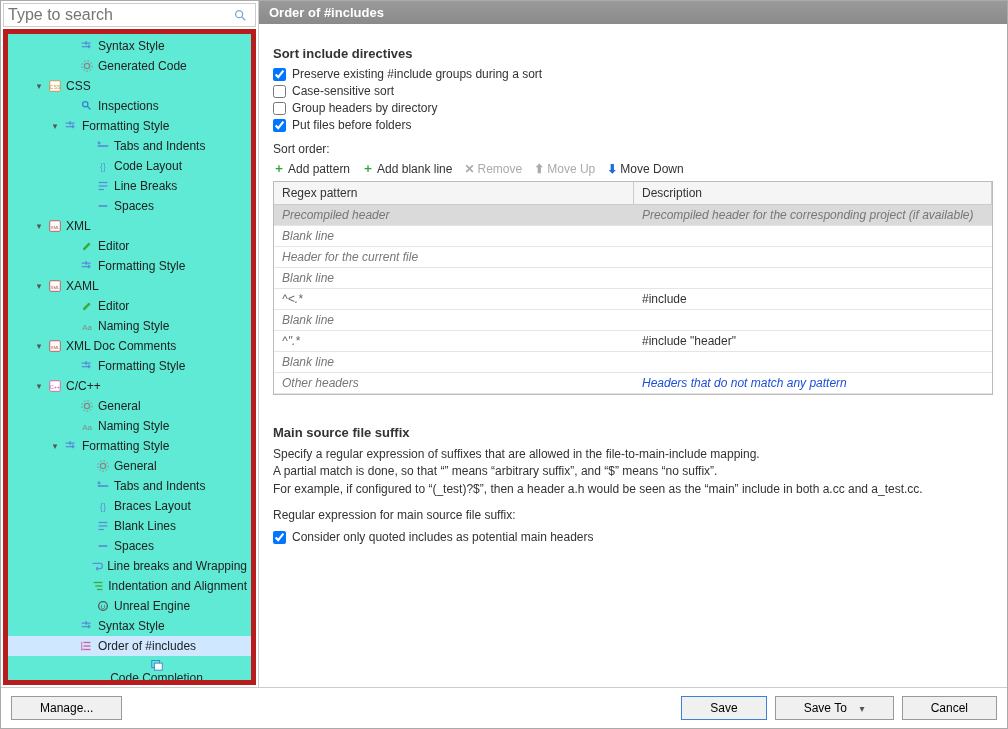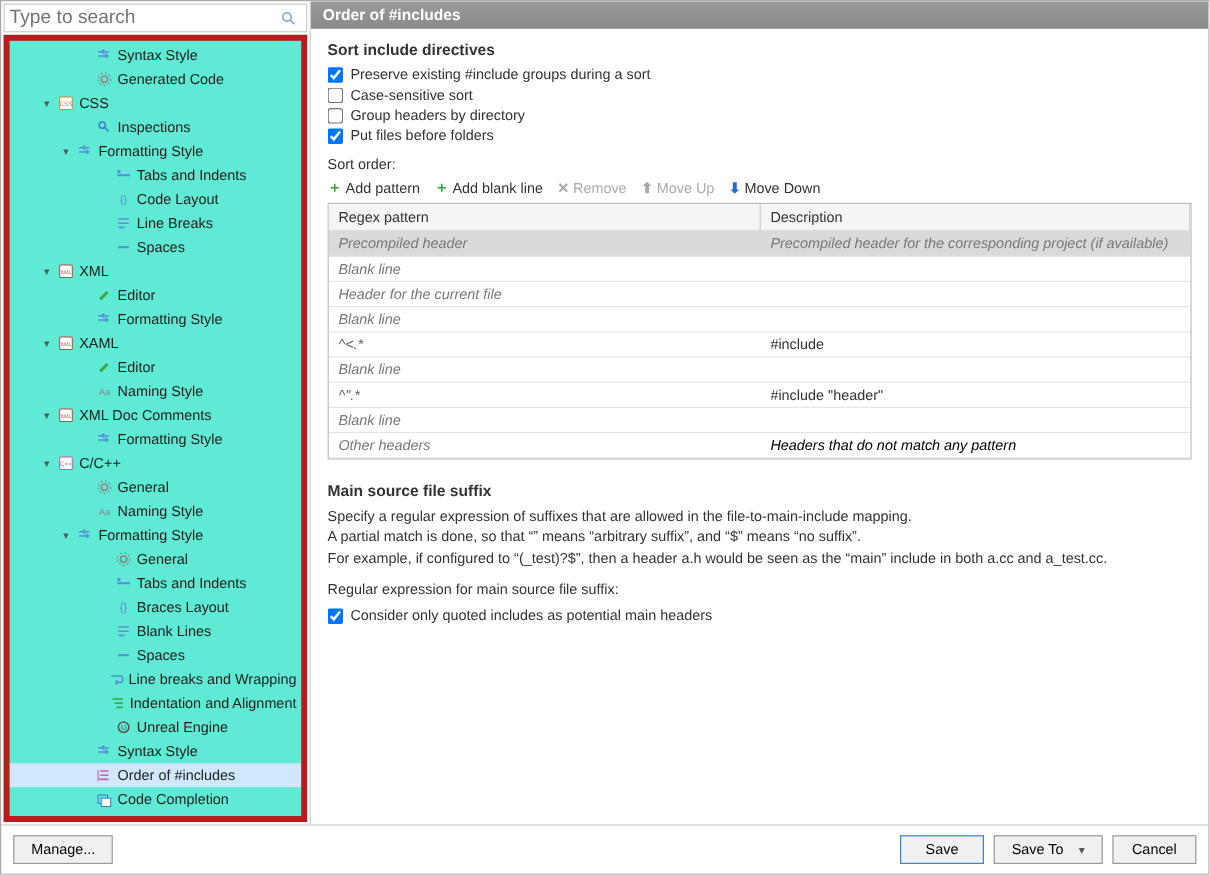--- a/index.html
+++ b/index.html
@@ -12,21 +12,21 @@
 .tree-wrap { flex: 1; overflow-y: auto; padding: 2px 0; border: 5px solid #b91c1c; margin: 0 2px 2px 2px; background: #5eead4; }
 .tree-node { display: flex; align-items: center; padding: 1px 4px 1px 0; white-space: nowrap; height: 20px; }
 .tree-node.selected { background: #cfe8ff; }
 .caret { width: 10px; display: inline-block; font-size: 9px; color: #555; text-align: center; }
 .caret.none { visibility: hidden; }
 .ticon { width: 16px; height: 16px; display: inline-flex; align-items: center; justify-content: center; margin: 0 3px; font-size: 10px; color: #6a6a6a; }
 .tree-label { font-size: 12px; color: #222; }
 .right-panel { flex: 1; display: flex; flex-direction: column; overflow: hidden; }
 .title-bar { background: linear-gradient(#9a9a9a,#8a8a8a); color: #fff; font-weight: 600; font-size: 13px; padding: 4px 10px; }
 .content { padding: 10px 14px; overflow-y: auto; flex: 1; }
-.section-title { font-weight: 600; font-size: 13px; margin-bottom: 6px; }
+.section-title { font-weight: 600; font-size: 13px; margin-bottom: 6px; margin-top: 12px; }
 .checkbox-row { display: flex; align-items: center; margin: 3px 0; }
 .checkbox-row input { margin-right: 6px; }
 .label-plain { margin-top: 10px; margin-bottom: 4px; }
 .toolbar { display: flex; align-items: center; gap: 12px; margin: 4px 0 4px 0; }
 .tool-btn { display: flex; align-items: center; gap: 3px; cursor: pointer; }
 .tool-btn.disabled { color: #aaa; }
 .plus-ic { color: #2fa52f; font-weight: bold; }
 .x-ic { color: #aaa; font-weight: bold; }
 .up-ic { color: #aaa; font-weight: bold; }
 .down-ic { color: #1e6bdc; font-weight: bold; }
@@ -38,21 +38,21 @@
 .grid-row div { padding: 3px 8px; font-size: 12px; }
 .grid-row .col-r { font-style: italic; color: #666; }
 .grid-row.ital div { font-style: italic; color: #777; }
 .col-r { width: 360px; }
 .col-d { flex: 1; }
 .desc-text { font-size: 12px; color: #333; line-height: 1.45; margin-bottom: 10px; }
 .inline-field { display: flex; align-items: center; gap: 6px; margin-bottom: 8px; }
 .inline-field input[type=text] { flex: 1; border: 1px solid #bbb; padding: 2px 4px; font-size: 12px; }
 .footer { display: flex; align-items: center; padding: 8px 10px; border-top: 1px solid #ccc; }
 .footer .spacer { flex: 1; }
-.btn { min-width: 70px; padding: 4px 14px; border: 1px solid #999; background: #f0f0f0; font-size: 12px; cursor: pointer; }
+.btn { min-width: 70px; padding: 4px 28px; border: 1px solid #999; background: #f0f0f0; font-size: 12px; cursor: pointer; }
 .btn.primary { border: 1px solid #3b82d4; }
 .btn.dropdown::after { content: " \25BE"; font-size: 10px; color: #555; margin-left: 10px; }
 .btn + .btn { margin-left: 8px; }
 svg.ic { width: 14px; height: 14px; }
 .ic-search { color:#6a6a6a; }
 </style>
 </head>
 <body>
 
 <div class="container">
@@ -381,21 +381,21 @@
             <span class="ticon">
               <svg class="ic" viewBox="0 0 16 16">
                 <line x1="4" y1="4" x2="12" y2="4" stroke="#d05aa5" stroke-width="1.5"></line>
                 <line x1="4" y1="8" x2="12" y2="8" stroke="#d05aa5" stroke-width="1.5"></line>
                 <line x1="4" y1="12" x2="12" y2="12" stroke="#d05aa5" stroke-width="1.5"></line>
                 <path d="M2 3 L2 13 L4 11" fill="none" stroke="#d05aa5"></path>
               </svg>
             </span>
             <span class="tree-label">Order of #includes</span>
           </div>
-          <div class="tree-node" style="padding-left: 58px;">
+          <div class="tree-node" style="padding-left: 58px; flex-direction: column;">
             <span class="caret none"></span>
             <span class="ticon">
               <svg class="ic" viewBox="0 0 16 16">
                 <rect x="2" y="4" width="9" height="8" fill="none" stroke="#3a7fd0"></rect>
                 <rect x="5" y="7" width="9" height="8" fill="#fff" stroke="#3a7fd0"></rect>
               </svg>
             </span>
             <span class="tree-label">Code Completion</span>
           </div>
         </div>
@@ -480,21 +480,21 @@
               <div class="grid-row">
                 <div class="col-r">^".*</div>
                 <div class="col-d">#include "header"</div>
               </div>
               <div class="grid-row ital">
                 <div class="col-r">Blank line</div>
                 <div class="col-d" style="font-style:italic;color:#777"></div>
               </div>
               <div class="grid-row ital">
                 <div class="col-r">Other headers</div>
-                <div class="col-d" style="font-style:italic;color:#000000">Headers that do not match any pattern</div>
+                <div class="col-d" style="font-style:italic;color:#1d4ed8">Headers that do not match any pattern</div>
               </div>
             </div>
         </div>
 
         <div style="height:18px"></div>
         <div class="section-title">Main source file suffix</div>
         <div class="desc-text">
           <span>Specify a regular expression of suffixes that are allowed in the file-to-main-include mapping.</span><br>
           <span>A partial match is done, so that “” means “arbitrary suffix”, and “$” means “no suffix”.</span><br>
           <span>For example, if configured to “(_test)?$”, then a header a.h would be seen as the “main” include in both a.cc and a_test.cc.</span>

